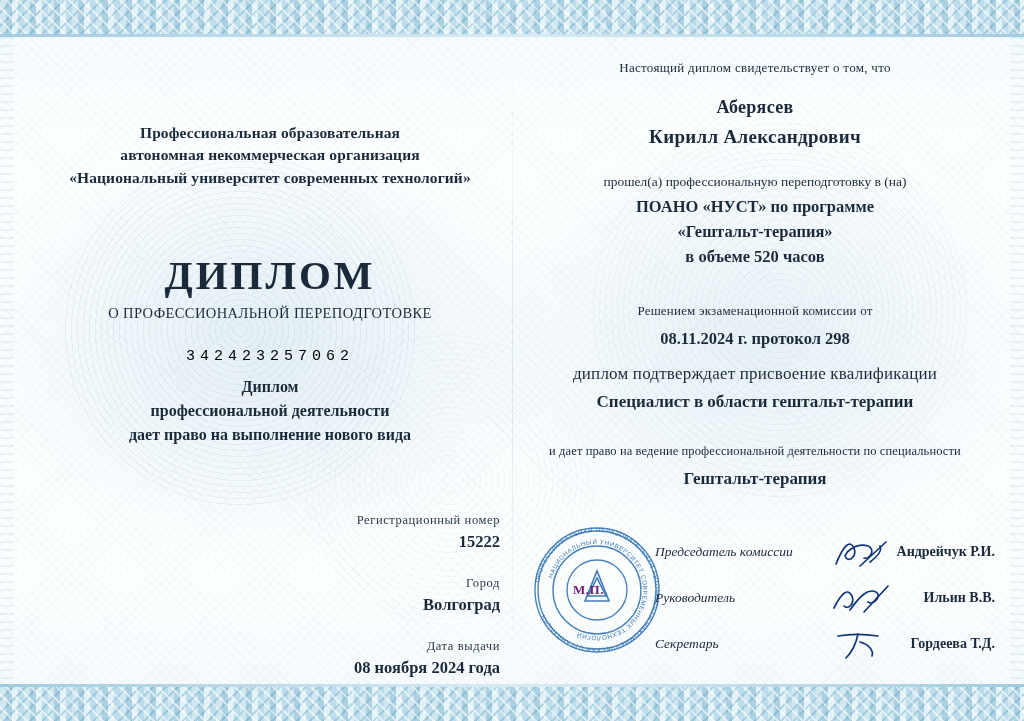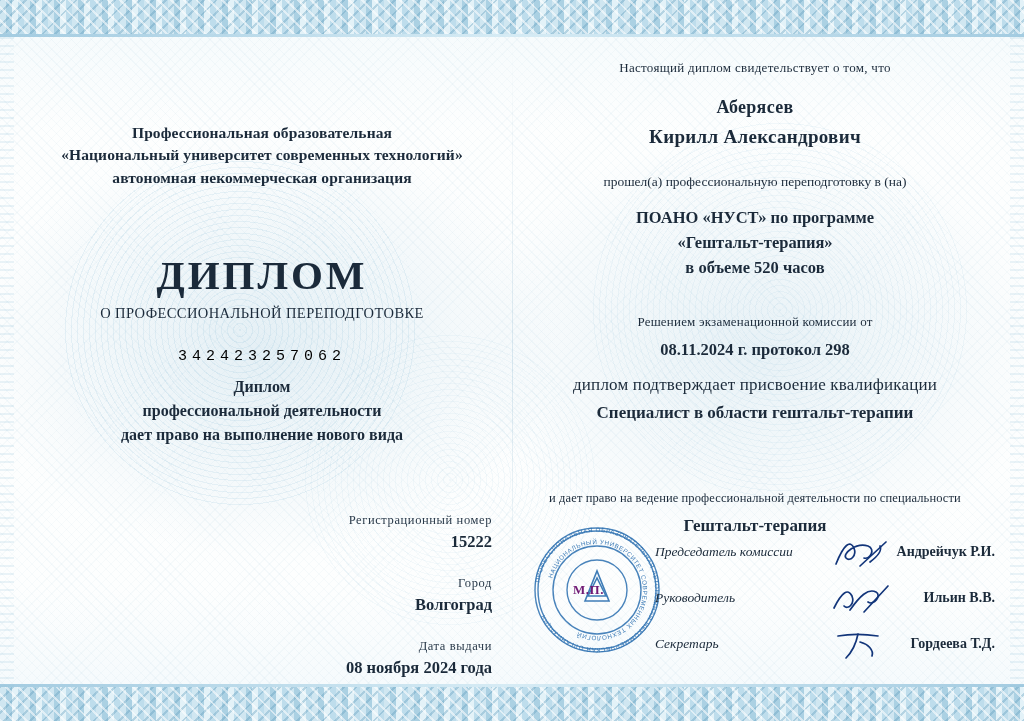--- a/index.html
+++ b/index.html
@@ -96,21 +96,21 @@
     background: linear-gradient(180deg, rgba(160,195,215,0), rgba(160,195,215,0.35), rgba(160,195,215,0));
   }
 
   
   .content {
     position: absolute;
     inset: 0;
   }
   .left-col {
     position: absolute;
-    left: 32px;
+    left: 40px;
     top: 60px;
     width: 460px;
     text-align: center;
   }
   .right-col {
     position: absolute;
     left: 520px;
     top: 60px;
     width: 470px;
     text-align: center;
@@ -179,21 +179,21 @@
     font-size: 19px;
     font-weight: bold;
     margin-top: 8px;
     letter-spacing: .3px;
   }
   .r-passed {
     margin-top: 26px;
     font-size: 13.5px;
   }
   .r-prog {
-    margin-top: 16px;
+    margin-top: 5px;
     font-size: 16.5px;
     font-weight: bold;
     line-height: 1.5;
   }
   .r-commission {
     margin-top: 34px;
     font-size: 13px;
     letter-spacing: .2px;
   }
   .r-protocol {
@@ -205,21 +205,21 @@
     margin-top: 15px;
     font-size: 17px;
     letter-spacing: .2px;
   }
   .r-qual {
     margin-top: 8px;
     font-size: 17px;
     font-weight: bold;
   }
   .r-spec-label {
-    margin-top: 68px;
+    margin-top: 32px;
     font-size: 12.5px;
     letter-spacing: .1px;
   }
   .r-spec {
     margin-top: 10px;
     font-size: 17px;
     font-weight: bold;
   }
 
   
@@ -296,22 +296,22 @@
   <div class="side-strip left"></div>
   <div class="side-strip right"></div>
   <div class="fold"></div>
 
   <div class="content">
 
     <div class="left-col">
 
       <div class="org-name">
         <div>Профессиональная образовательная</div>
+        <div>автономная некоммерческая организация</div>
         <div>«Национальный университет современных технологий»</div>
-        <div>автономная некоммерческая организация</div>
       </div>
 
       <div class="diploma-title">ДИПЛОМ</div>
       <div class="diploma-sub">О ПРОФЕССИОНАЛЬНОЙ ПЕРЕПОДГОТОВКЕ</div>
 
       <div class="serial">342423257062</div>
 
       <div class="rights">
         <div>Диплом</div>
         <div>профессиональной деятельности</div>

